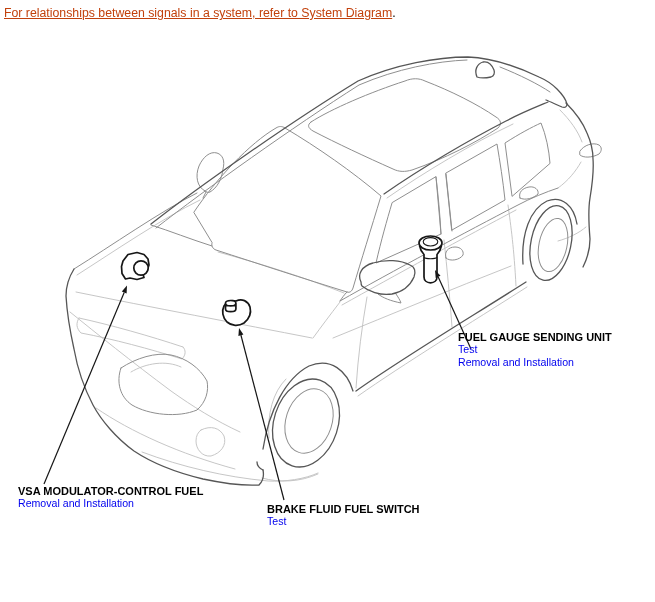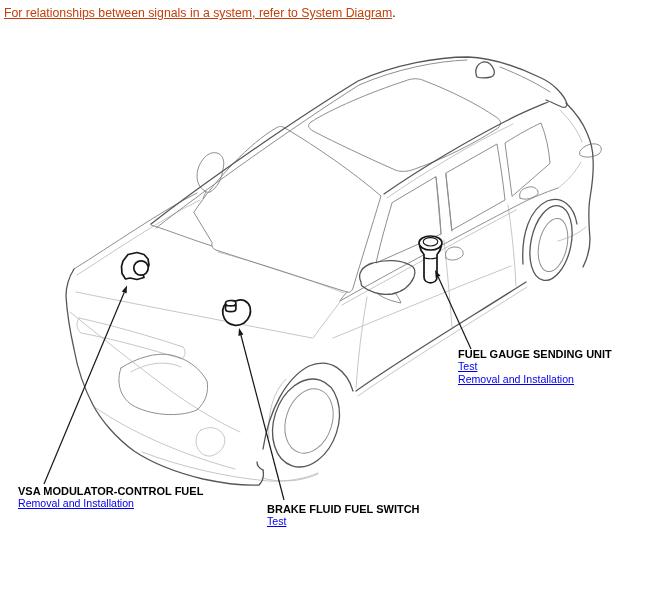--- a/index.html
+++ b/index.html
@@ -5,21 +5,21 @@
   html,body{margin:0;padding:0}
   body{
     width:655px;height:602px;background:#ffffff;position:relative;overflow:hidden;
     font-family:"Liberation Sans", sans-serif;
   }
   .sentence{position:absolute;left:4px;top:6px;font-size:12.3px;color:#000;white-space:nowrap}
   .sentence a{color:#c2410c;text-decoration:underline;cursor:pointer}
   svg.art{position:absolute;left:0;top:0}
   .callout{position:absolute;white-space:nowrap;line-height:12.4px}
   .callout-title{font-weight:bold;font-size:11px;color:#000000}
-  .callout-link{display:block;font-size:10.6px;color:#0000EE;text-decoration:underline;cursor:pointer}
+  .callout-link{display:block;font-size:10.6px;color:#0000EE;cursor:pointer}
   
   .ln-light{stroke:#bfbfbf;stroke-width:0.9;fill:none;stroke-linecap:round}
   .ln-mid{stroke:#8f8f8f;stroke-width:1;fill:none;stroke-linecap:round}
   .ln-dark{stroke:#565656;stroke-width:1.3;fill:none;stroke-linecap:round}
   .marker{stroke:#161616;stroke-width:1.7;fill:#ffffff;stroke-linejoin:round}
   .leader{stroke:#161616;stroke-width:1.2;fill:none}
   .arrowhead{fill:#161616;stroke:none}
 </style>
 </head>
 <body>
@@ -119,17 +119,17 @@
 <div class="callout" style="left:18px; top:485px">
   <div class="callout-title">VSA MODULATOR-CONTROL FUEL</div>
   <a class="callout-link">Removal and Installation</a>
 </div>
 
 <div class="callout" style="left:267px; top:503px">
   <div class="callout-title">BRAKE FLUID FUEL SWITCH</div>
   <a class="callout-link">Test</a>
 </div>
 
-<div class="callout" style="left:458px; top:348px">
+<div class="callout" style="left:458px; top:331px">
   <div class="callout-title">FUEL GAUGE SENDING UNIT</div>
   <a class="callout-link">Test</a>
   <a class="callout-link">Removal and Installation</a>
 </div>
 
 </body></html>

